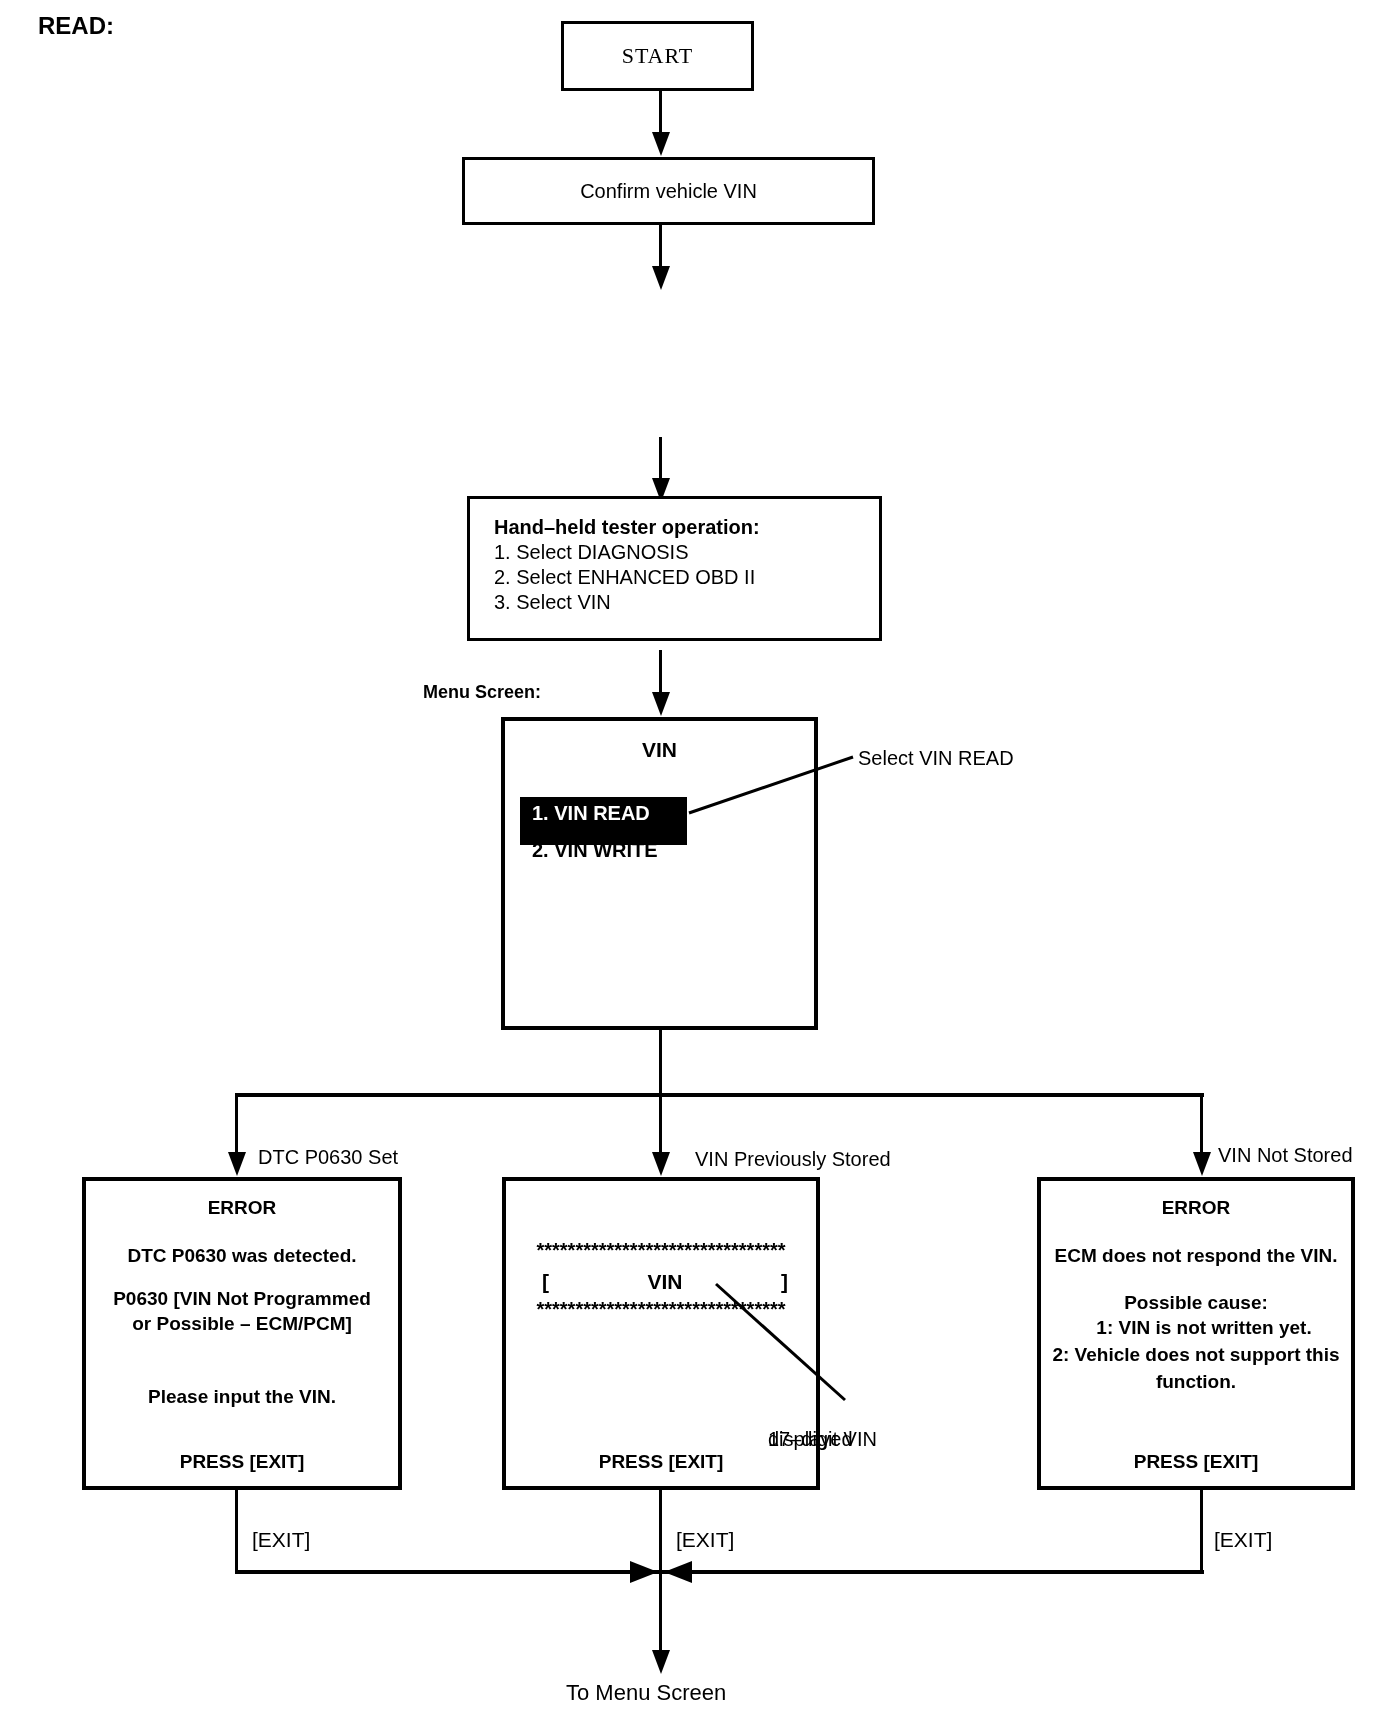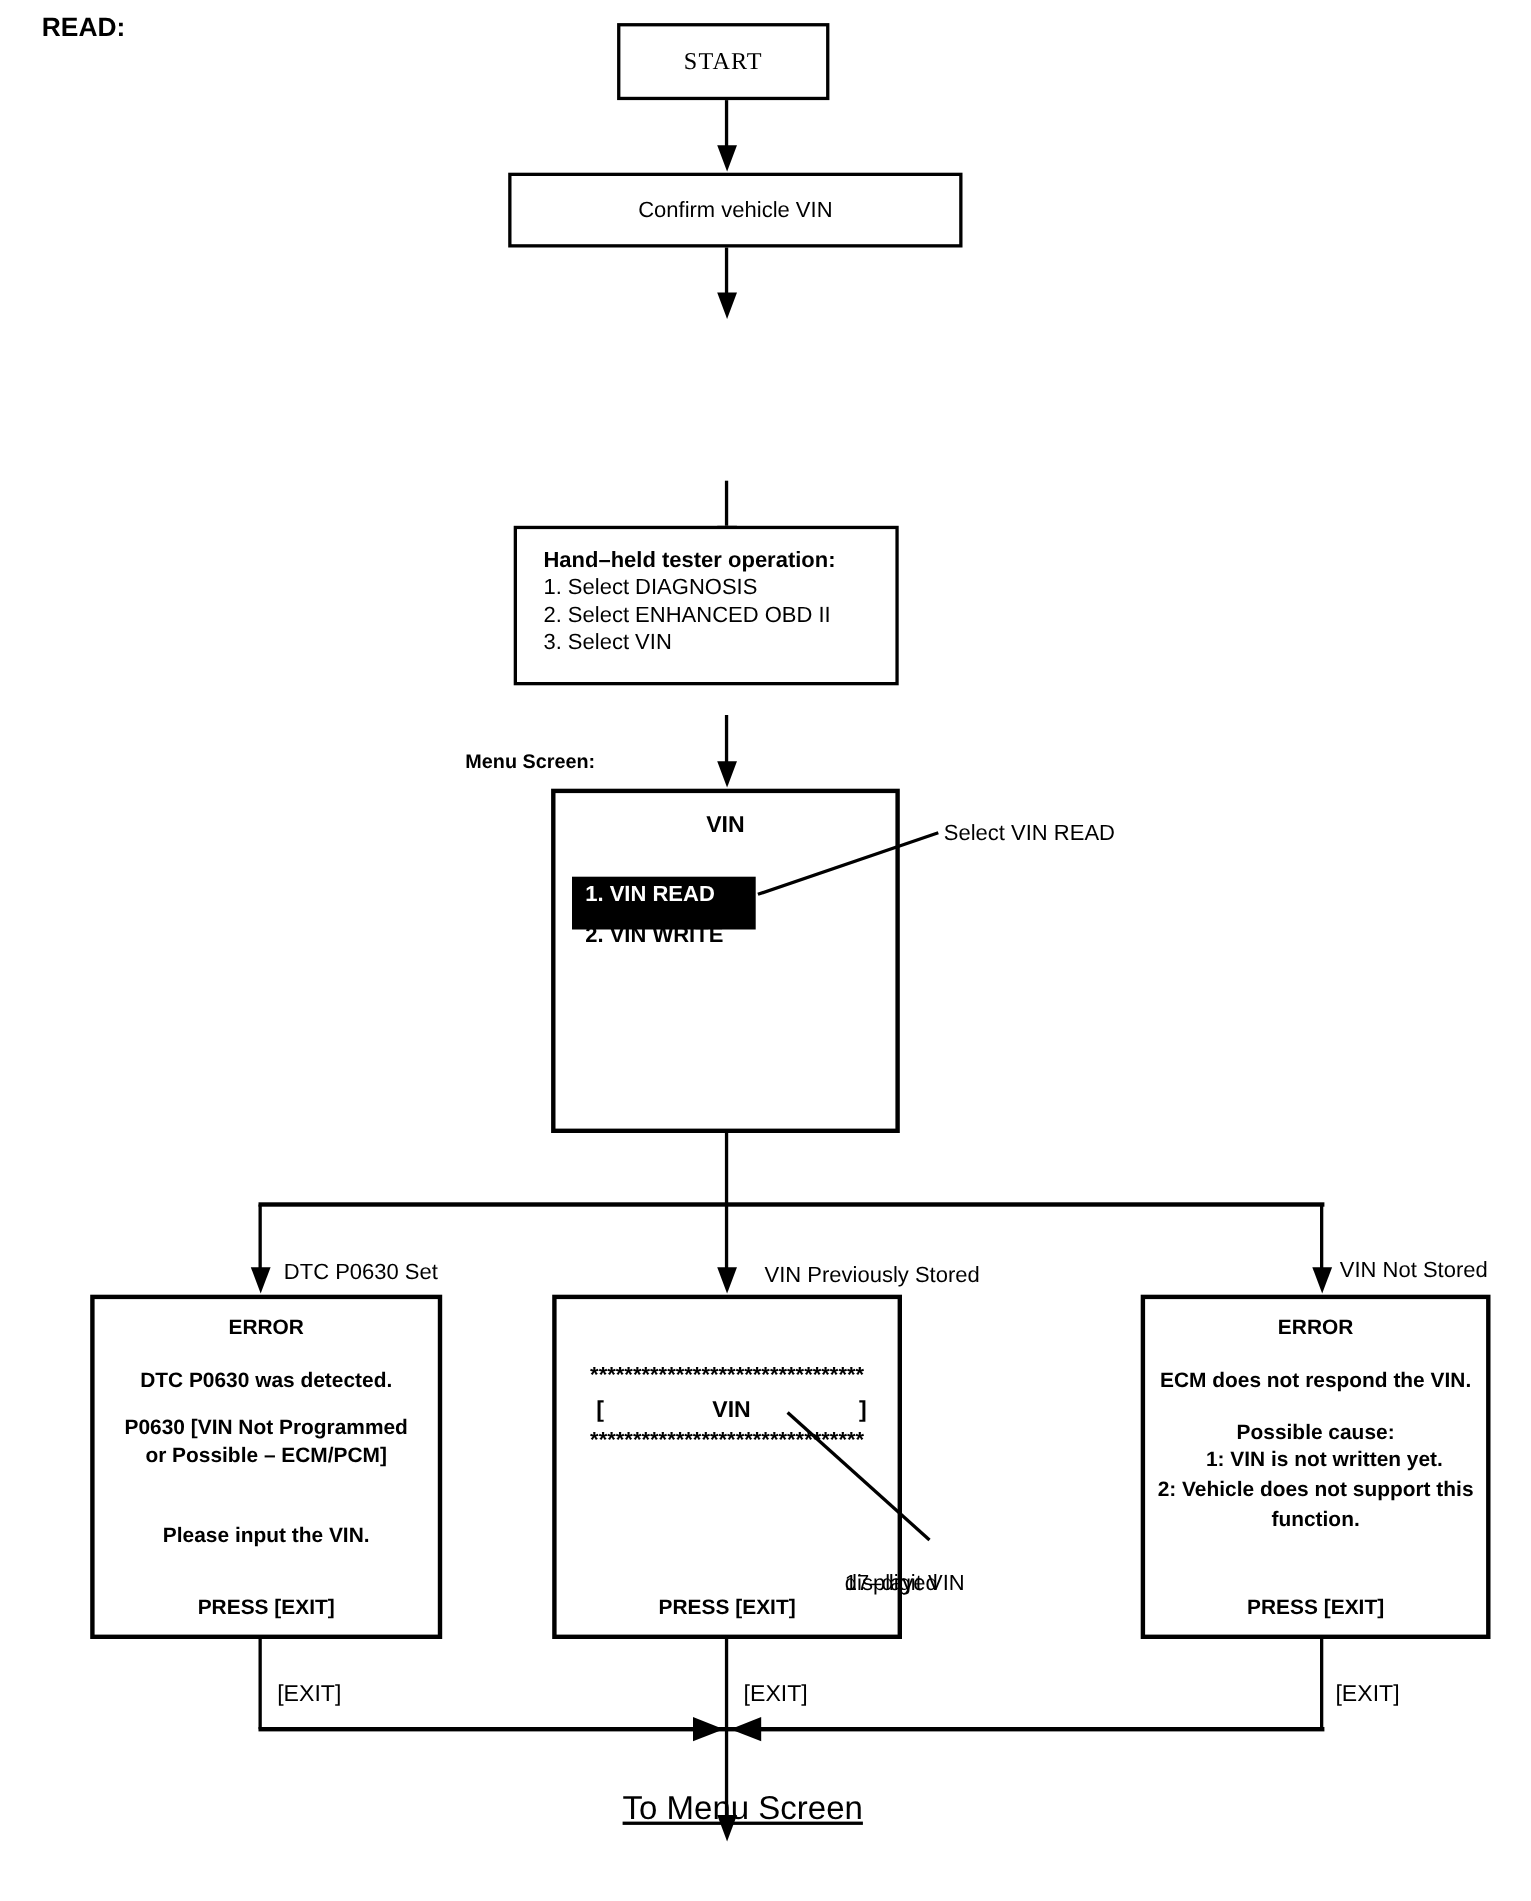--- a/index.html
+++ b/index.html
@@ -52,21 +52,21 @@
     <span style="font-size:20px;">Confirm vehicle VIN</span>
   </div>
 
   <div class="vline" style="left:659px; top:225px; width:3px; height:43px;"></div>
   <div class="ah-down" style="left:652px; top:266px;"></div>
 
 
   <div class="vline" style="left:659px; top:437px; width:3px; height:43px;"></div>
   <div class="ah-down" style="left:652px; top:478px;"></div>
 
-  <div class="box listbox" style="left:467px; top:478px; width:350px; height:145px;">
+  <div class="box listbox" style="left:467px; top:496px; width:415px; height:145px;">
     <div class="title">Hand–held tester operation:</div>
     <div>1. Select DIAGNOSIS</div>
     <div>2. Select ENHANCED OBD II</div>
     <div>3. Select VIN</div>
   </div>
 
   <div class="vline" style="left:659px; top:650px; width:3px; height:44px;"></div>
   <div class="ah-down" style="left:652px; top:692px;"></div>
   <div class="lbl bold" style="left:423px; top:682px; font-size:18px;">Menu Screen:</div>
 
@@ -135,20 +135,20 @@
   <div class="lbl" style="left:252px; top:1528px; font-size:21px;">[EXIT]</div>
   <div class="lbl" style="left:676px; top:1528px; font-size:21px;">[EXIT]</div>
   <div class="lbl" style="left:1214px; top:1528px; font-size:21px;">[EXIT]</div>
 
   <div class="hline" style="left:235px; top:1570px; width:969px; height:4px;"></div>
   <div class="ah-right" style="left:630px; top:1561px;"></div>
   <div class="ah-left" style="left:664px; top:1561px;"></div>
 
   <div class="vline" style="left:659px; top:1572px; width:3px; height:80px;"></div>
   <div class="ah-down" style="left:652px; top:1650px;"></div>
-  <div class="lbl" style="left:566px; top:1628px; font-size:30px;text-decoration:underline;">To Menu Screen</div>
+  <div class="lbl" style="left:566px; top:1680px; font-size:22px;">To Menu Screen</div>
 
   <svg class="overlay" width="1392" height="1728" viewBox="0 0 1392 1728">
     <line x1="689" y1="813" x2="853" y2="757" stroke="#000" stroke-width="3"></line>
     <line x1="716" y1="1284" x2="845" y2="1400" stroke="#000" stroke-width="3"></line>
   </svg>
 
 </div>
 
 </body></html>

